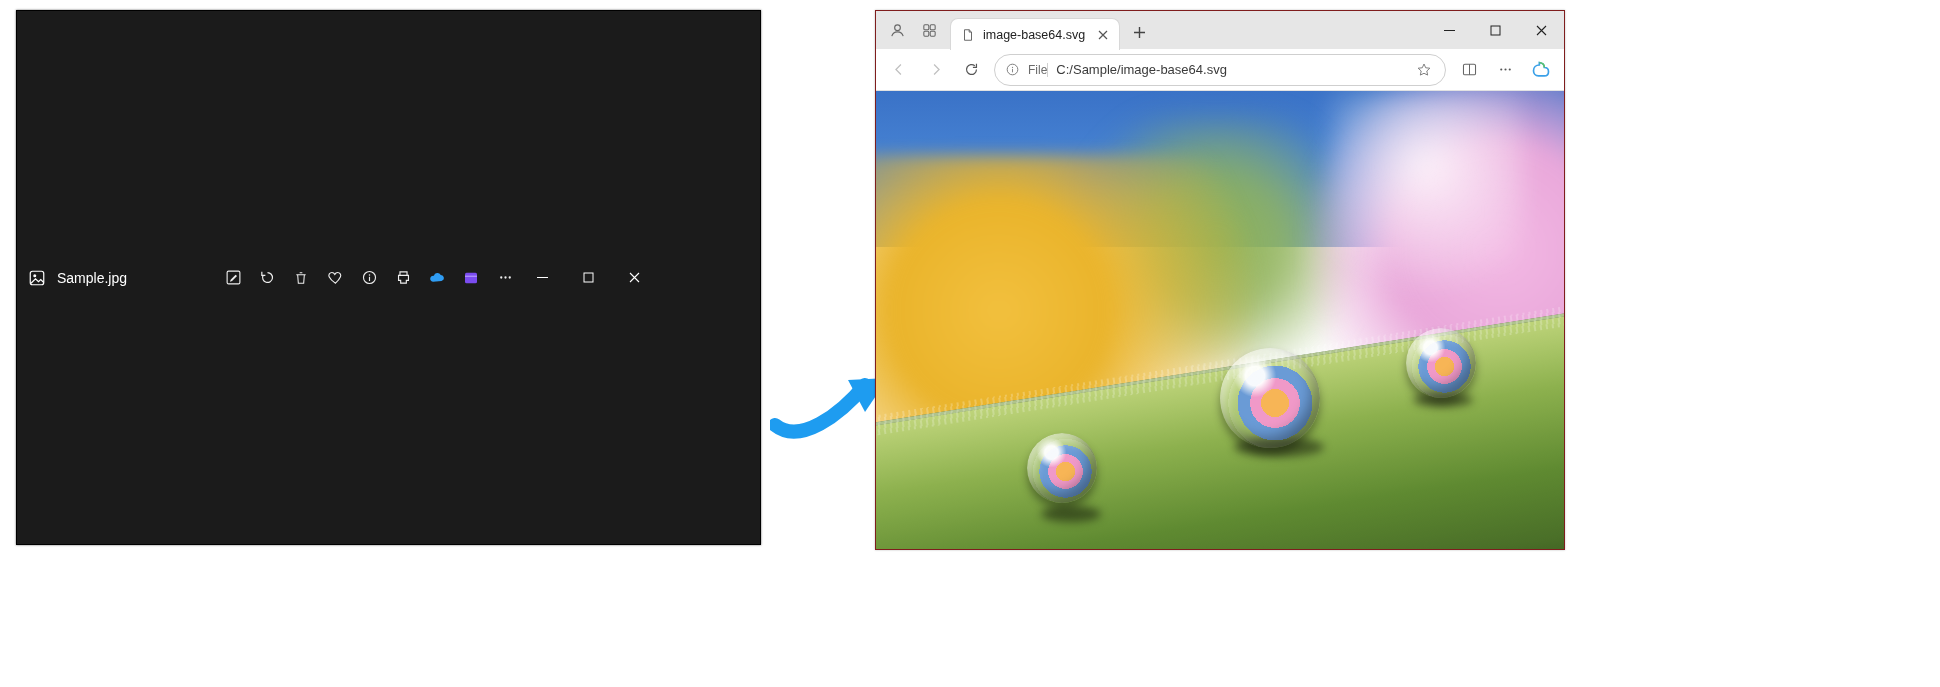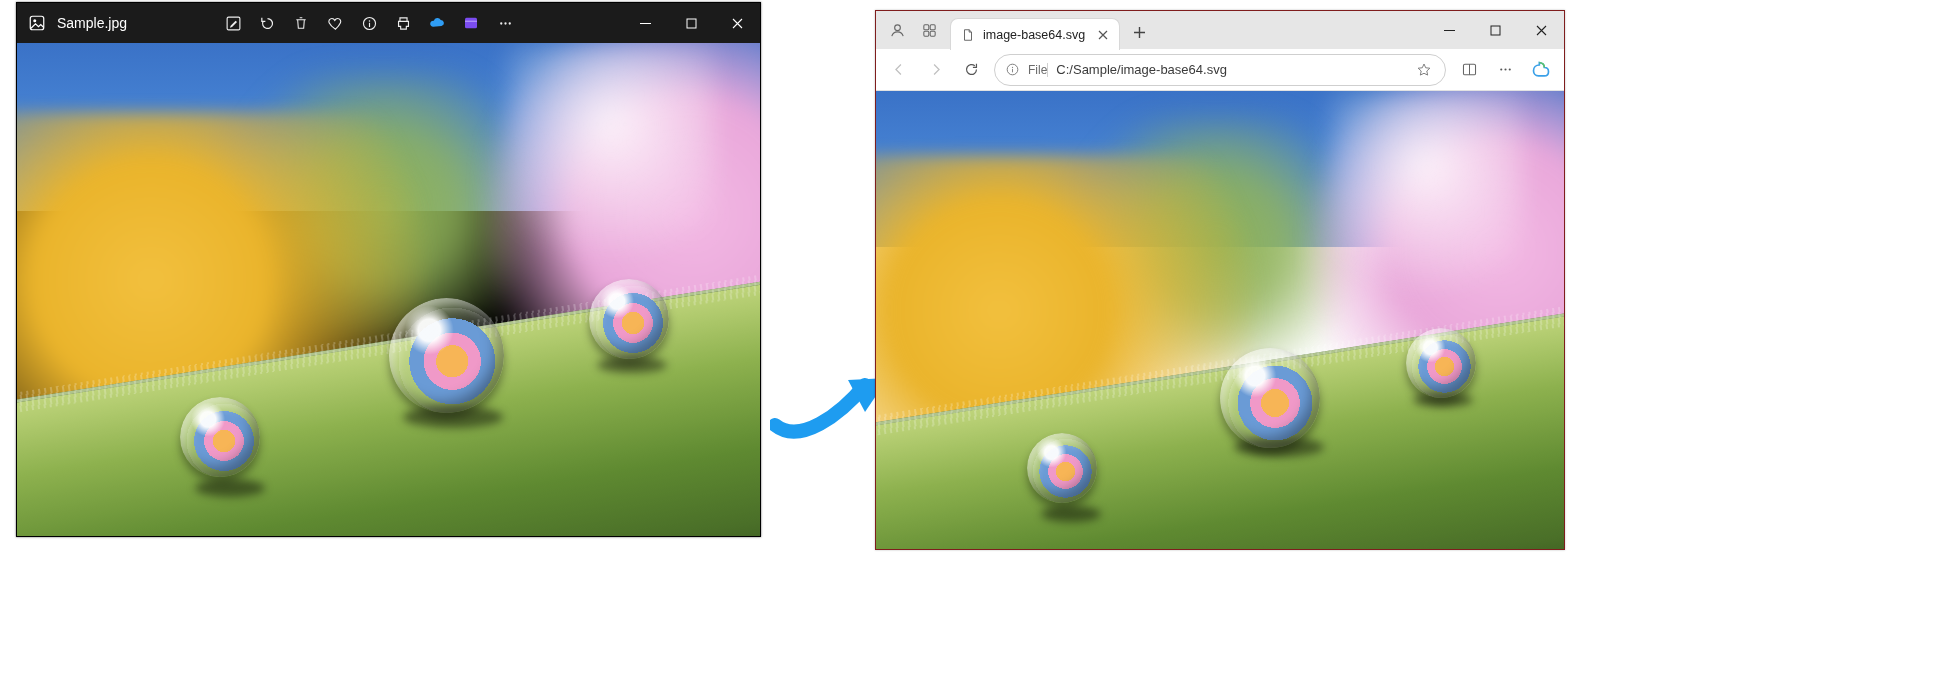--- a/index.html
+++ b/index.html
@@ -11,28 +11,29 @@
     font-size: 13px;
     color: #222;
     position: relative;
     overflow: hidden;
   }
 
   
   .photos-window {
     position: absolute;
     left: 16px;
-    top: 2px;
+    top: 10px;
     width: 745px;
     height: 535px;
     background: #1b1b1b;
     border: 1px solid #000;
     display: flex;
-    flex-direction: column;
+    flex-direction: row;
     box-shadow: 0 0 2px rgba(0,0,0,.6);
+    align-items: center;
   }
   .photos-titlebar {
     height: 40px;
     background: #1b1b1b;
     display: flex;
     align-items: center;
     color: #fff;
     font-size: 14px;
   }
   .photos-appicon {

